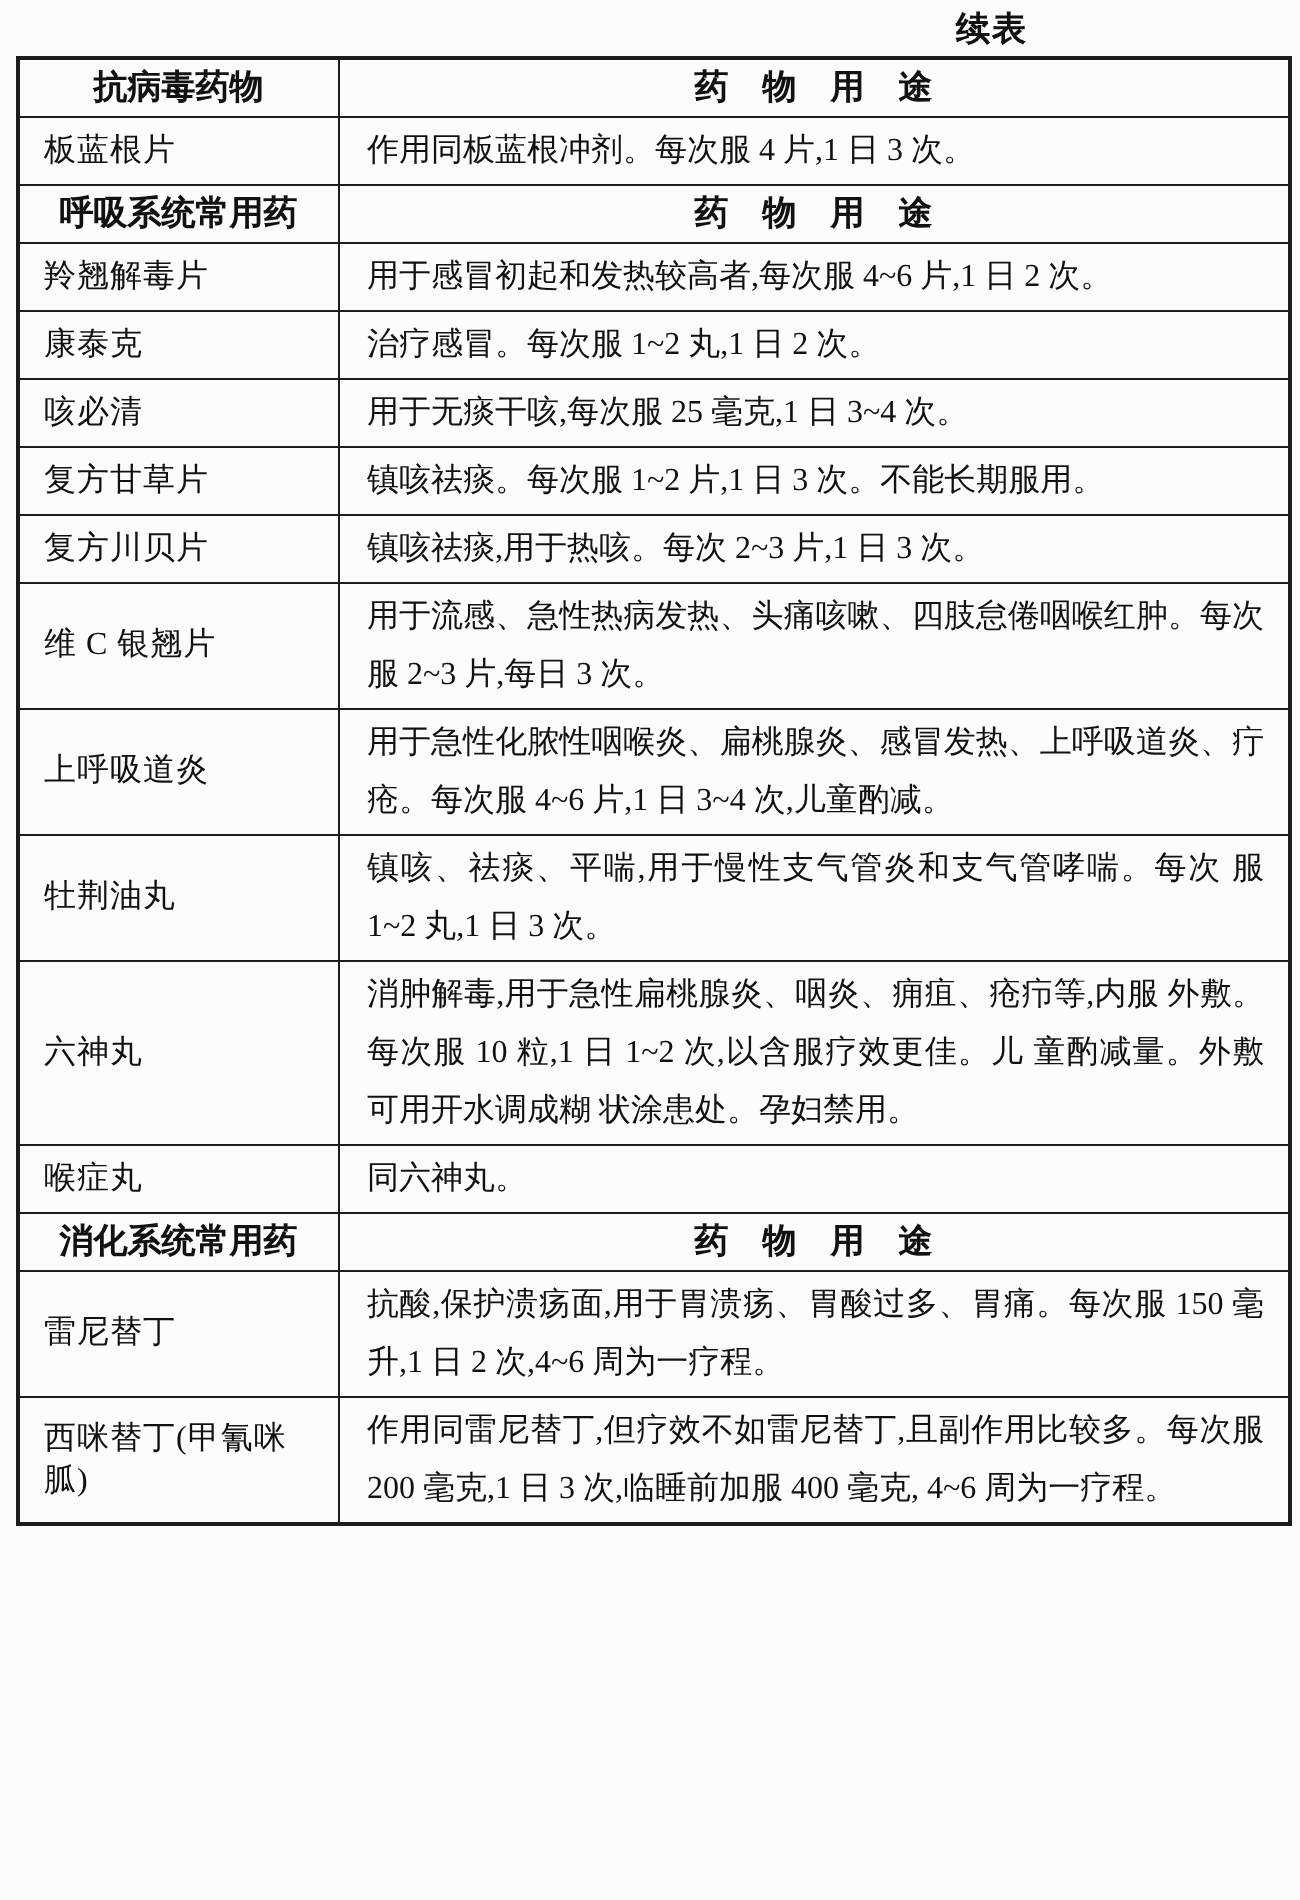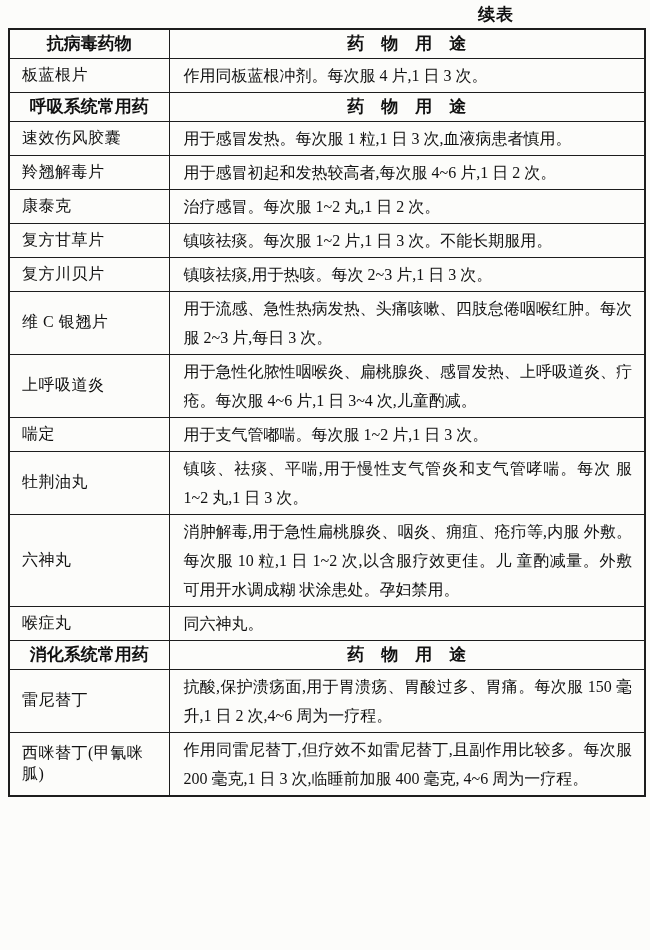--- a/index.html
+++ b/index.html
@@ -78,50 +78,46 @@
         </tr>
         <tr>
           <td class="drug-name">板蓝根片</td>
           <td class="drug-usage">作用同板蓝根冲剂。每次服 4 片,1 日 3 次。</td>
         </tr>
         <tr>
           <td class="header-cell">呼吸系统常用药</td>
           <td class="header-cell">药　物　用　途</td>
         </tr>
         <tr>
-          <td class="drug-name">速效伤风胶囊</td>
-          <td class="drug-usage">用于感冒发热。每次服 1 粒,1 日 3 次,血液病患者慎用。</td>
-        </tr>
-        <tr>
           <td class="drug-name">羚翘解毒片</td>
           <td class="drug-usage">用于感冒初起和发热较高者,每次服 4~6 片,1 日 2 次。</td>
         </tr>
         <tr>
           <td class="drug-name">康泰克</td>
           <td class="drug-usage">治疗感冒。每次服 1~2 丸,1 日 2 次。</td>
+        </tr>
+        <tr>
+          <td class="drug-name">咳必清</td>
+          <td class="drug-usage">用于无痰干咳,每次服 25 毫克,1 日 3~4 次。</td>
         </tr>
         <tr>
           <td class="drug-name">复方甘草片</td>
           <td class="drug-usage">镇咳祛痰。每次服 1~2 片,1 日 3 次。不能长期服用。</td>
         </tr>
         <tr>
           <td class="drug-name">复方川贝片</td>
           <td class="drug-usage">镇咳祛痰,用于热咳。每次 2~3 片,1 日 3 次。</td>
         </tr>
         <tr>
           <td class="drug-name">维 C 银翘片</td>
           <td class="drug-usage">用于流感、急性热病发热、头痛咳嗽、四肢怠倦咽喉红肿。每次服 2~3 片,每日 3 次。</td>
         </tr>
         <tr>
           <td class="drug-name">上呼吸道炎</td>
           <td class="drug-usage">用于急性化脓性咽喉炎、扁桃腺炎、感冒发热、上呼吸道炎、疔疮。每次服 4~6 片,1 日 3~4 次,儿童酌减。</td>
-        </tr>
-        <tr>
-          <td class="drug-name">喘定</td>
-          <td class="drug-usage">用于支气管嘟喘。每次服 1~2 片,1 日 3 次。</td>
         </tr>
         <tr>
           <td class="drug-name">牡荆油丸</td>
           <td class="drug-usage">镇咳、祛痰、平喘,用于慢性支气管炎和支气管哮喘。每次 服 1~2 丸,1 日 3 次。</td>
         </tr>
         <tr>
           <td class="drug-name">六神丸</td>
           <td class="drug-usage">消肿解毒,用于急性扁桃腺炎、咽炎、痈疽、疮疖等,内服 外敷。每次服 10 粒,1 日 1~2 次,以含服疗效更佳。儿 童酌减量。外敷可用开水调成糊 状涂患处。孕妇禁用。</td>
         </tr>
         <tr>

